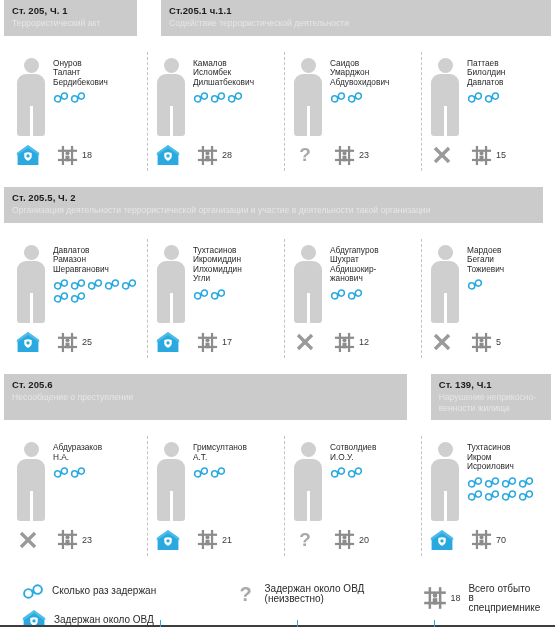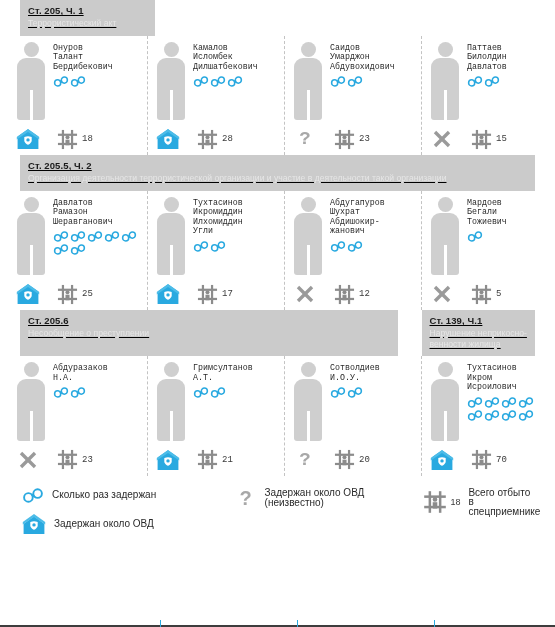--- a/index.html
+++ b/index.html
@@ -6,38 +6,38 @@
   body{
     width:555px;height:627px;
     background:#ffffff;
     font-family:"Liberation Sans","DejaVu Sans",sans-serif;
     overflow:hidden;
     position:relative;
   }
   .sheet{position:relative;width:555px;height:627px;box-sizing:border-box;}
 
   
-  .hdr-row{display:flex;gap:24px;padding:0 20px;box-sizing:border-box;text-decoration:underline;}
+  .hdr-row{display:flex;gap:24px;padding:0 4px;box-sizing:border-box;}
   .hdr{
     background:#cbcbcb;
     padding:5px 8px 7px 8px;
     box-sizing:border-box;
     min-height:33px;
   }
   .hdr-title{
     font-size:9.5px;font-weight:bold;color:#1b1b1b;
     letter-spacing:.1px;line-height:12px;
   }
   .hdr-sub{
     font-size:8.6px;color:#e6e6e6;line-height:10.5px;
     margin-top:1px;
   }
 
   
-  .grid{display:flex;padding:0 8px;box-sizing:border-box;font-family:Liberation Mono, monospace;}
+  .grid{display:flex;padding:16px 8px;box-sizing:border-box;}
   .cell{
     position:relative;
     box-sizing:border-box;
     padding:6px 4px 4px 6px;
   }
   .cell + .cell{border-left:1px dashed #c3c3c3;}
   .cell-top{display:flex;align-items:flex-start;}
 
   .person{flex:0 0 auto;width:34px;margin-right:5px;}
   .p-head{width:15px;height:15px;border-radius:50%;background:#cfcfcf;margin:0 auto 1.5px;}
@@ -75,20 +75,24 @@
 </style>
 </head>
 <body>
 
 <div class="sheet">
   <div id="root">
       <div class="hdr-row">
         <div class="hdr" style="width:135px">
           <div class="hdr-title">Ст. 205, Ч. 1</div>
           <div class="hdr-sub">Террористический акт</div>
+        </div>
+        <div class="hdr" style="width:396px">
+          <div class="hdr-title">Ст.205.1 ч.1.1</div>
+          <div class="hdr-sub">Содействие террористической деятельности</div>
         </div>
       </div>
       <div class="grid">
         <div class="cell" style="width:139px">
           <div class="cell-top">
             <div class="person">
               <div class="p-head"></div>
               <div class="p-body"></div>
             </div>
             <div class="info">

